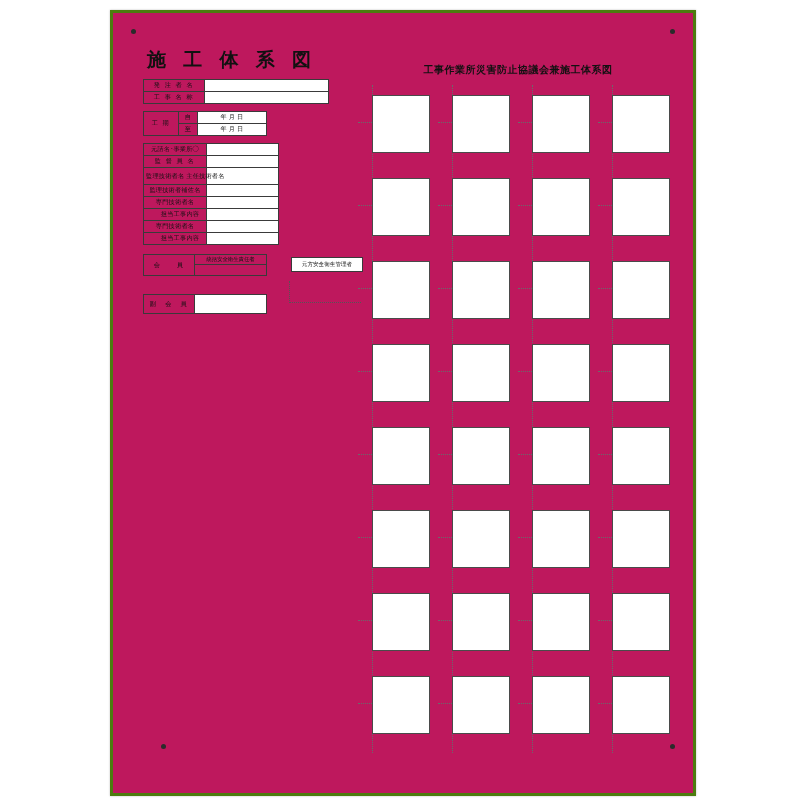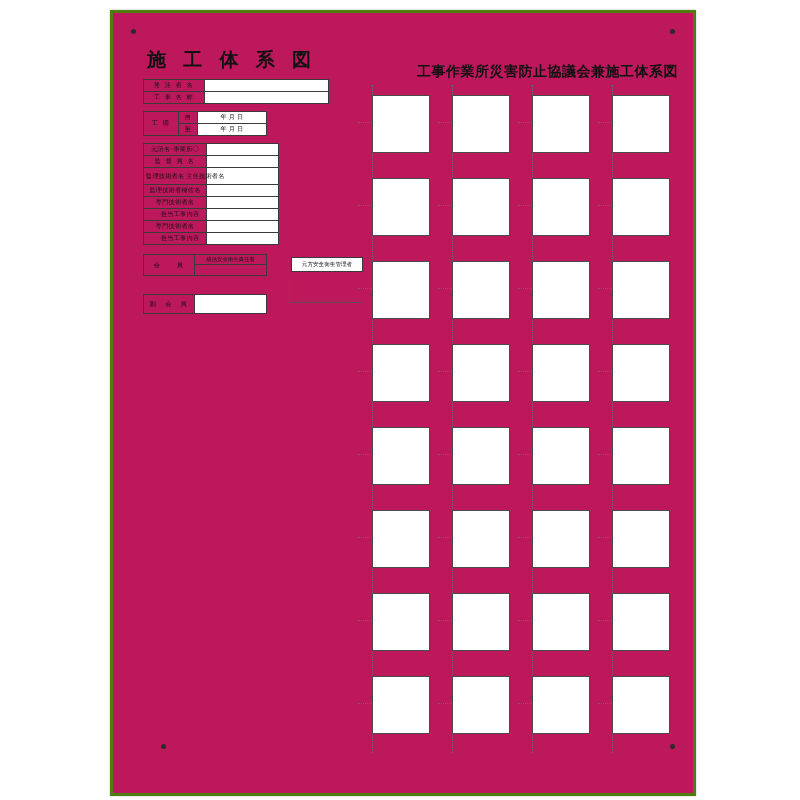--- a/index.html
+++ b/index.html
@@ -70,21 +70,21 @@
     position:absolute;left:176px;top:289px;width:72px;height:0;
     border-top:1px dotted #555;
   }
 
   
   .right{
     position:absolute;left:245px;top:50px;width:320px;height:690px;
   }
   .right-title{
     position:absolute;left:0;top:0;width:320px;
-    text-align:right;font-size:14px;font-weight:bold;
+    text-align:center;font-size:10px;font-weight:bold;
     letter-spacing:0.5px;color:#111;white-space:nowrap;
   }
   .trunk{
     position:absolute;top:22px;height:668px;width:0;
     border-left:1px dotted #6a6a6a;
   }
   .grid-wrap{
     position:absolute;left:0;top:24px;
     display:grid;
     grid-template-columns:repeat(4,1fr);

